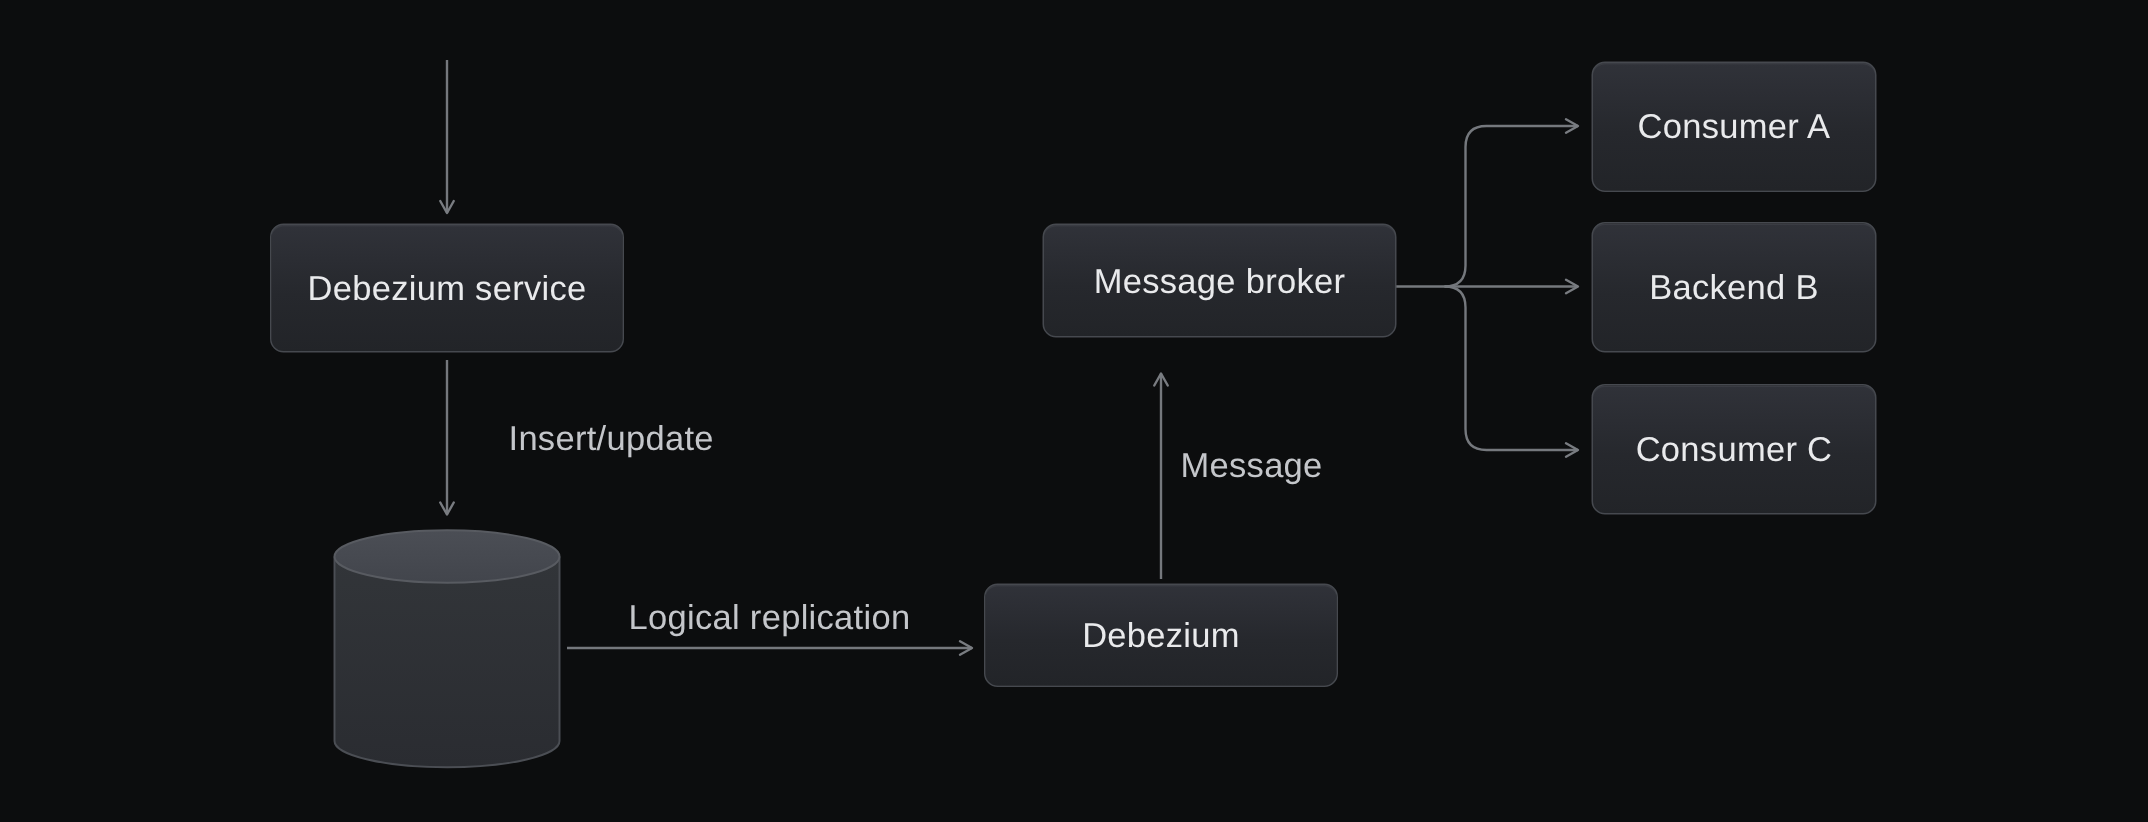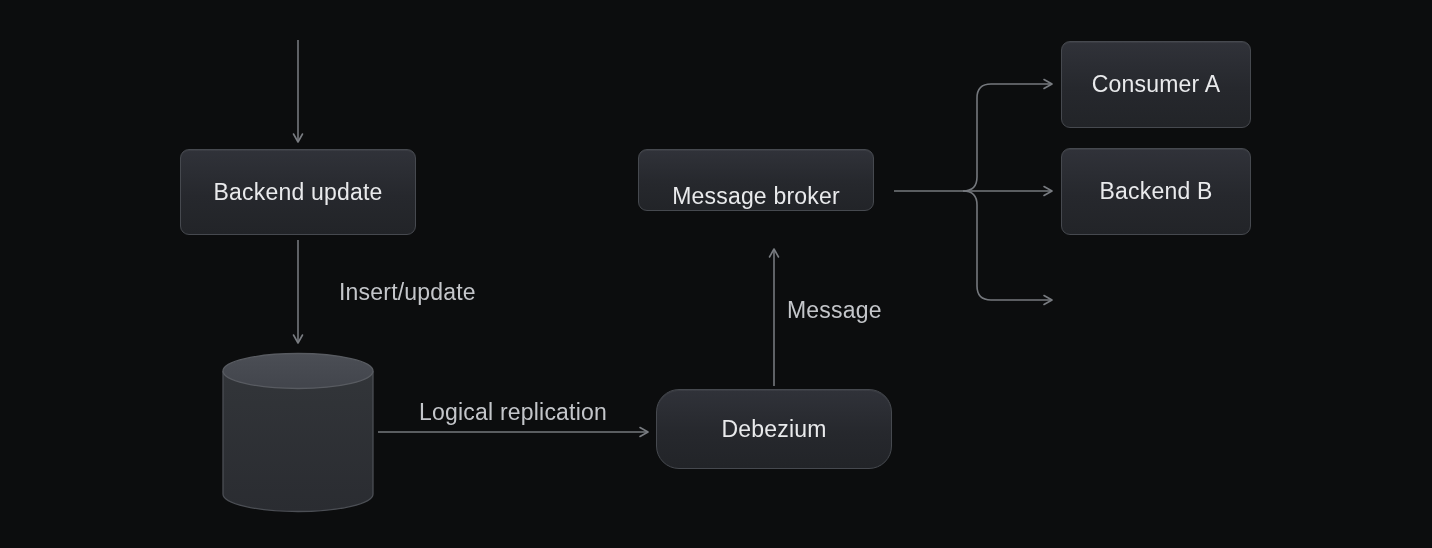--- a/index.html
+++ b/index.html
@@ -33,22 +33,22 @@
     border-radius: 9px;
     box-shadow: inset 0 1px 0 rgba(255,255,255,0.05);
     color: #e9eaec;
     font-size: 23px;
     font-weight: 400;
     letter-spacing: 0.2px;
     box-sizing: border-box;
     white-space: nowrap;
   }
   .node-backend  { left: 180px;  top: 149px; width: 236px; height: 86px; }
-  .node-broker   { left: 638px;  top: 149px; width: 236px; height: 62px; align-items: flex-end; }
-  .node-debezium { left: 656px;  top: 389px; width: 236px; height: 80px; border-radius: 23px; }
+  .node-broker   { left: 695px;  top: 149px; width: 236px; height: 76px; }
+  .node-debezium { left: 656px;  top: 389px; width: 236px; height: 69px; }
   .node-consumer-a { left: 1061px; top: 41px;  width: 190px; height: 87px; }
   .node-consumer-b { left: 1061px; top: 148px; width: 190px; height: 87px; }
   .node-consumer-c { left: 1061px; top: 256px; width: 190px; height: 87px; }
 
   .edge-label {
     position: absolute;
     color: #c4c6ca;
     font-size: 23px;
     font-weight: 400;
     letter-spacing: 0.2px;
@@ -105,39 +105,42 @@
 
     <path d="M963,191 Q977,191 977,205 V286 Q977,300 991,300 H1052" fill="none" stroke="#75787d" stroke-width="1.6" marker-end="url(#arrow)"></path>
 
     <g>
       <path d="M223,371 V494 A75,17.5 0 0 0 373,494 V371" fill="url(#cylBody)" stroke="#4b4e54" stroke-width="1.3"></path>
       <ellipse cx="298" cy="371" rx="75" ry="17.5" fill="url(#cylTop)" stroke="#585b61" stroke-width="1.3"></ellipse>
     </g>
   </svg>
 
   <div class="node node-backend">
-    <span>Backend update</span>
+    <span>Debezium service</span>
   </div>
 
   <div class="node node-broker">
     <span>Message broker</span>
   </div>
 
   <div class="node node-debezium">
     <span>Debezium</span>
   </div>
 
   <div class="node node-consumer-a">
     <span>Consumer A</span>
   </div>
 
   <div class="node node-consumer-b">
     <span>Backend B</span>
   </div>
 
+  <div class="node node-consumer-c">
+    <span>Consumer C</span>
+  </div>
 
   <div class="edge-label label-insert-update">Insert/update</div>
 
   <div class="edge-label label-logical-replication">Logical replication</div>
 
   <div class="edge-label label-publish">Message</div>
 
 </div>
 
 </body></html>

